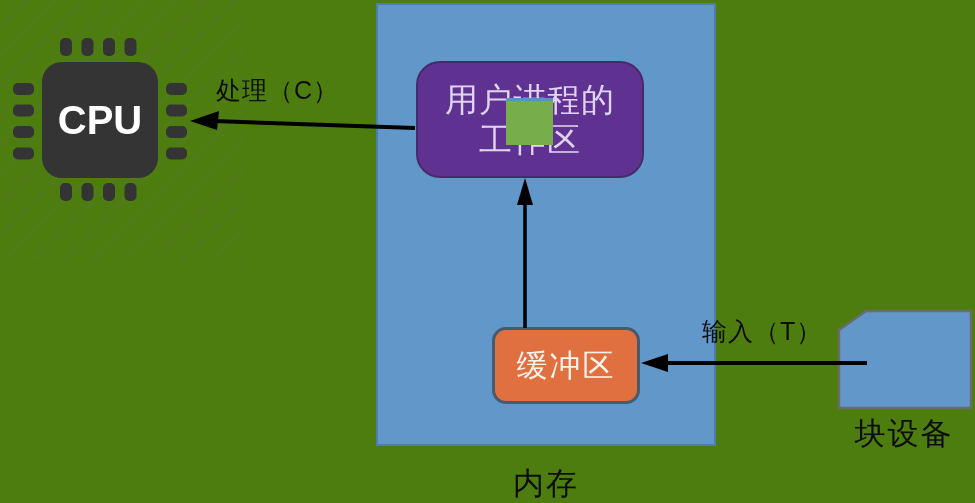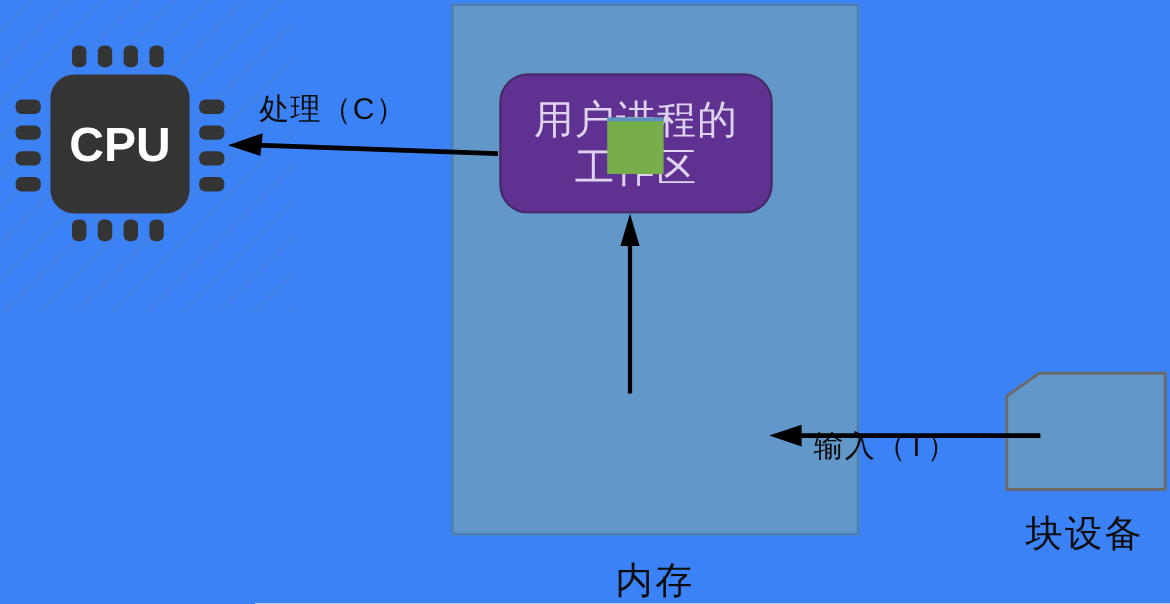--- a/index.html
+++ b/index.html
@@ -1,20 +1,20 @@
 <!DOCTYPE html>
 <html><head>
 <meta charset="utf-8">
 <style>
   html, body { margin: 0; padding: 0; background: #ffffff; }
   .canvas {
     position: relative;
     width: 975px;
     height: 503px;
-    background: #3b82f6;
+    background: #4d7c0f;
     overflow: hidden;
     font-family: "Liberation Sans", sans-serif;
   }
   .abs { position: absolute; }
 
   
   .watermark {
     left: 0; top: 0; width: 245px; height: 260px;
     background: repeating-linear-gradient(
       135deg,
@@ -73,36 +73,36 @@
     font-size: 31px;
     display: flex;
     align-items: center;
     justify-content: center;
     letter-spacing: 2px;
   }
 
   
   .block-device-svg { left: 836px; top: 308px; }
   .block-device-label {
-    left: 836px; top: 424px; width: 136px;
+    left: 836px; top: 413px; width: 136px;
     text-align: center;
     font-size: 31px; color: #0d0d0d;
     letter-spacing: 2px;
   }
 
   
   .flow-label {
     font-size: 25px;
     color: #0d0d0d;
     white-space: nowrap;
     letter-spacing: 1px;
   }
   .lbl-process  { left: 216px; top: 74px; }
   .lbl-transfer { left: 534px; top: 212px; }
-  .lbl-input    { left: 678px; top: 315px; margin-top: 40px; }
+  .lbl-input    { left: 702px; top: 315px; }
 
   .arrows-overlay { left: 0; top: 0; pointer-events: none; }
   .cpu-icon { left: 10px; top: 33px; }
 </style>
 </head>
 <body>
 
 <div class="canvas">
 
   <div class="abs watermark"></div>
@@ -138,20 +138,23 @@
   <div class="abs memory"></div>
   <div class="abs memory-label">内存</div>
 
   <div class="abs user-area">
     <div>用户进程的</div>
     <div>工作区</div>
   </div>
 
   <div class="abs green-marker"></div>
 
+  <div class="abs buffer">
+    <span>缓冲区</span>
+  </div>
 
   <svg class="abs block-device-svg" width="138" height="103" viewBox="0 0 138 103">
     <polygon points="3,22 30,3 135,3 135,100 3,100" fill="#6298c9" stroke="#6b6b6b" stroke-width="2.5"></polygon>
   </svg>
   <div class="abs block-device-label">块设备</div>
 
   <div class="abs flow-label lbl-process">处理（C）</div>
   <div class="abs flow-label lbl-input">输入（T）</div>
 
   <svg class="abs arrows-overlay" width="975" height="503" viewBox="0 0 975 503">

